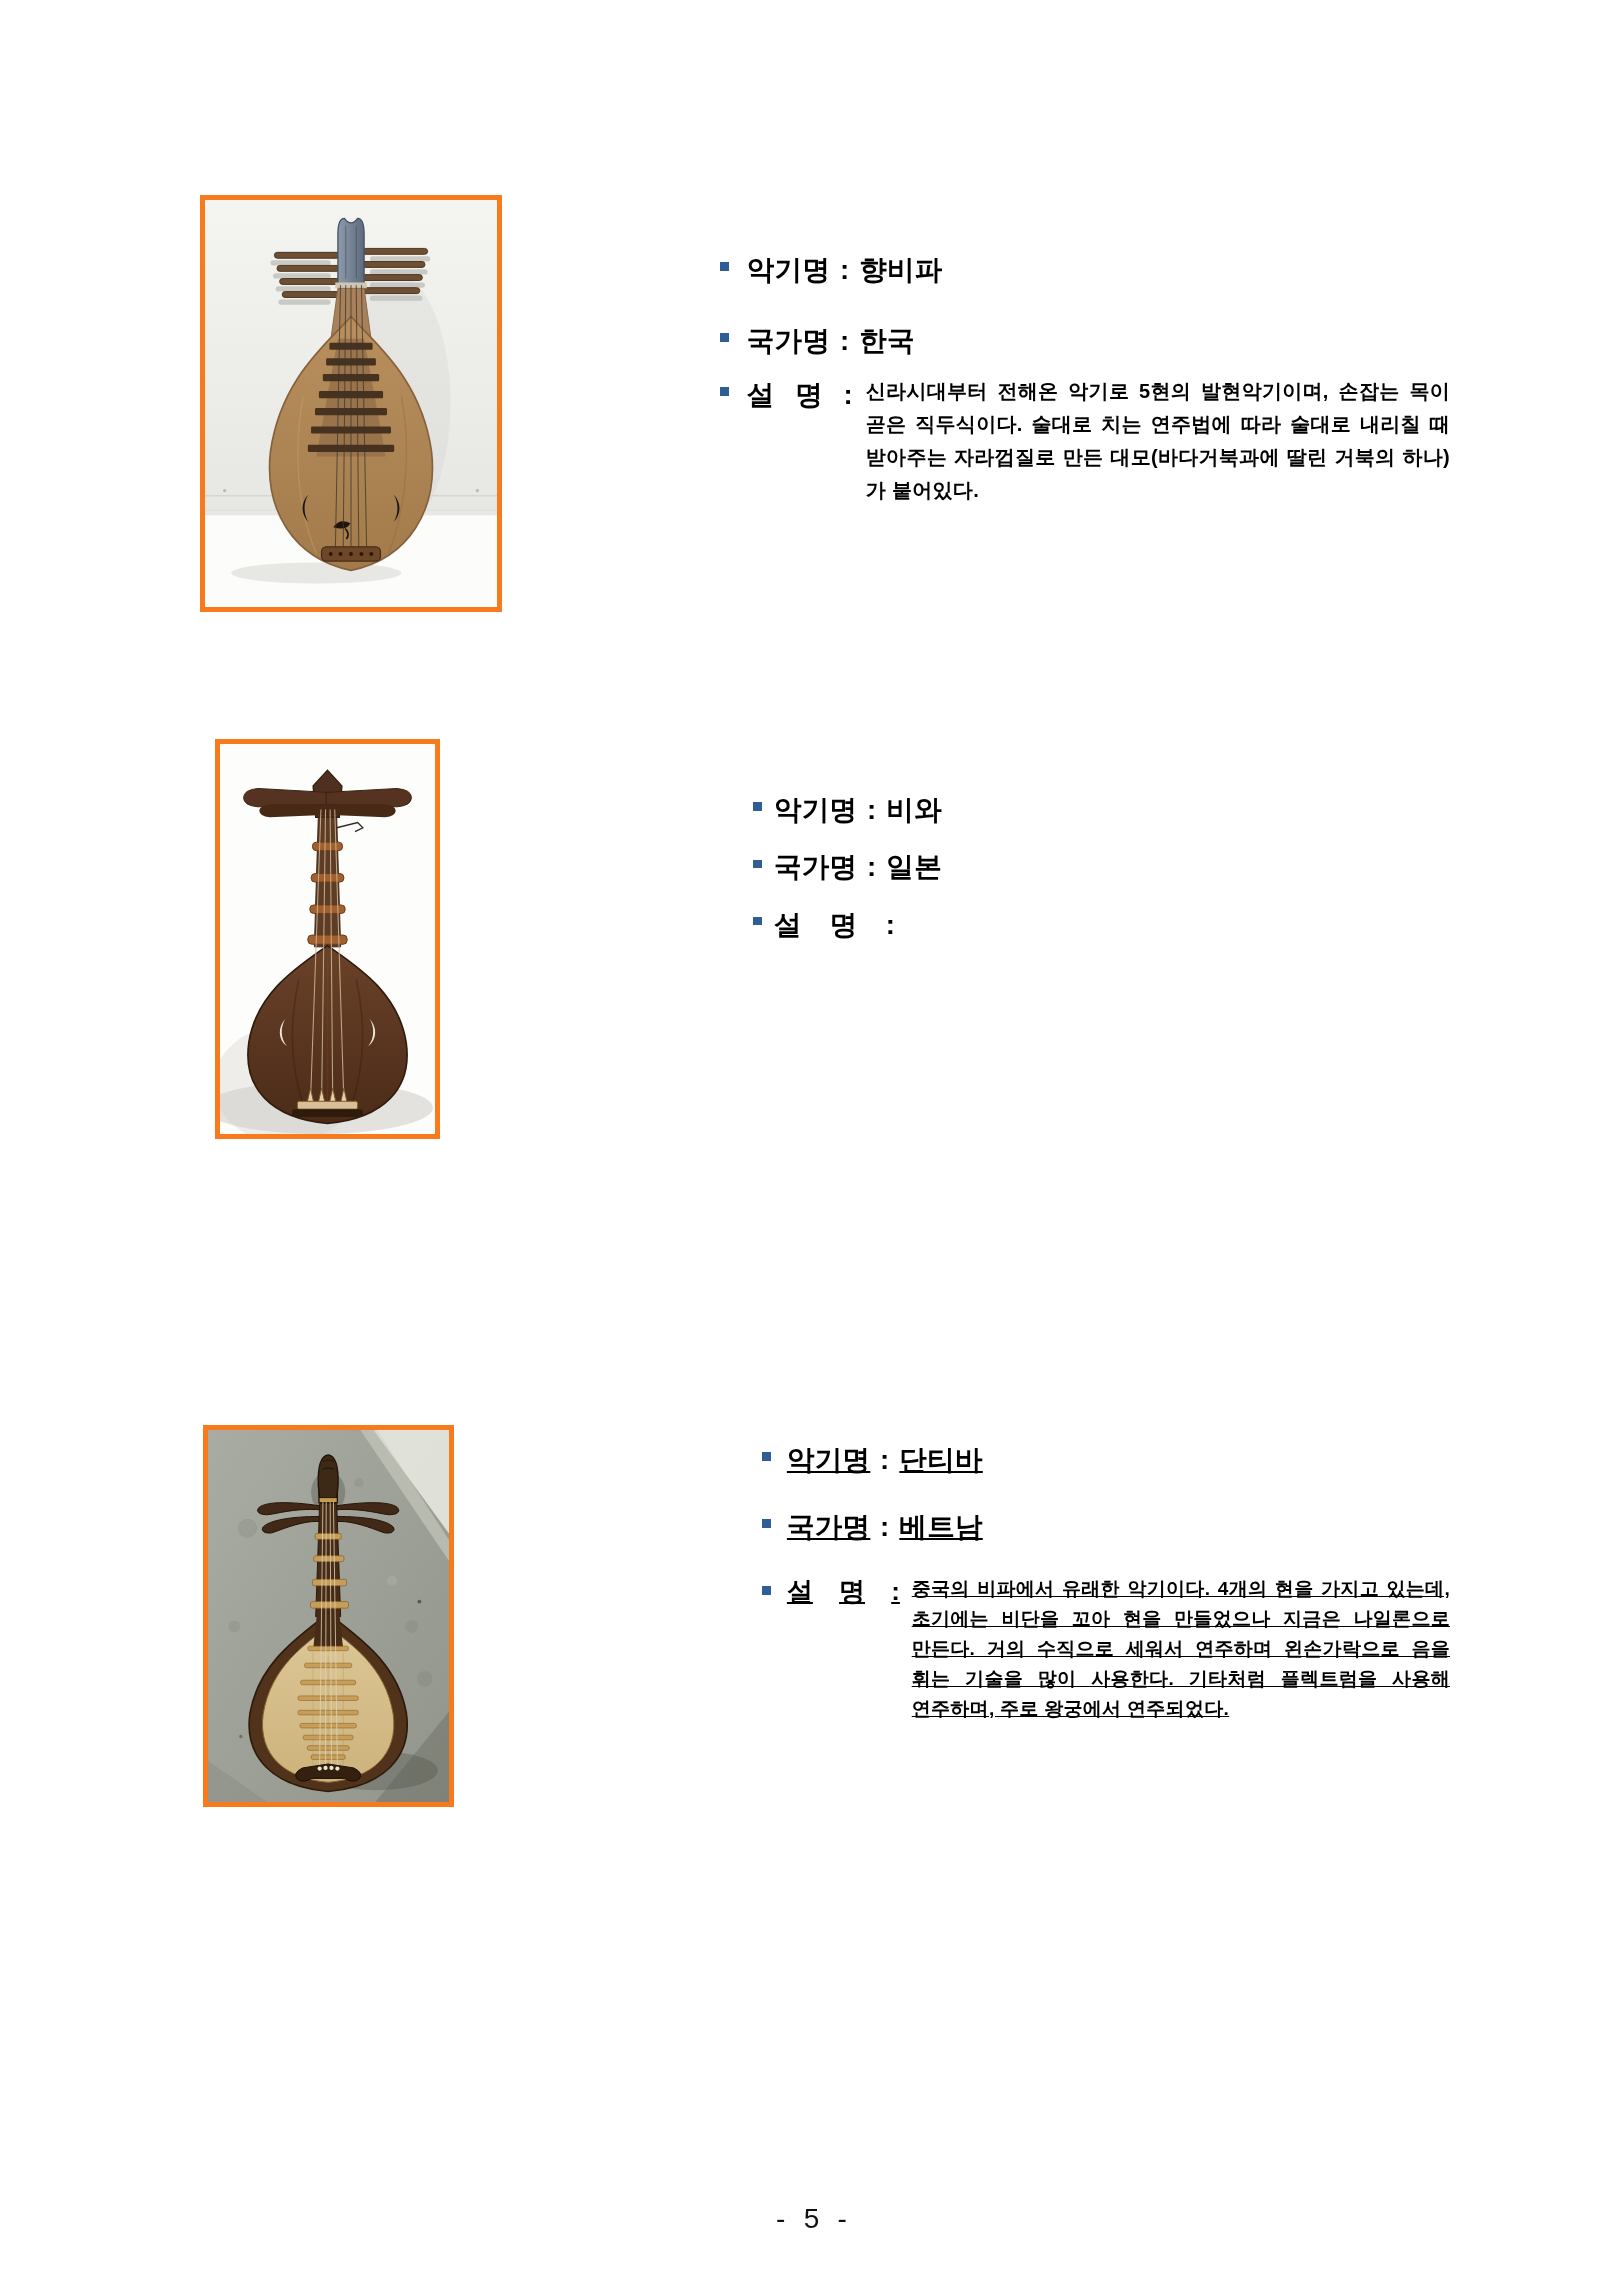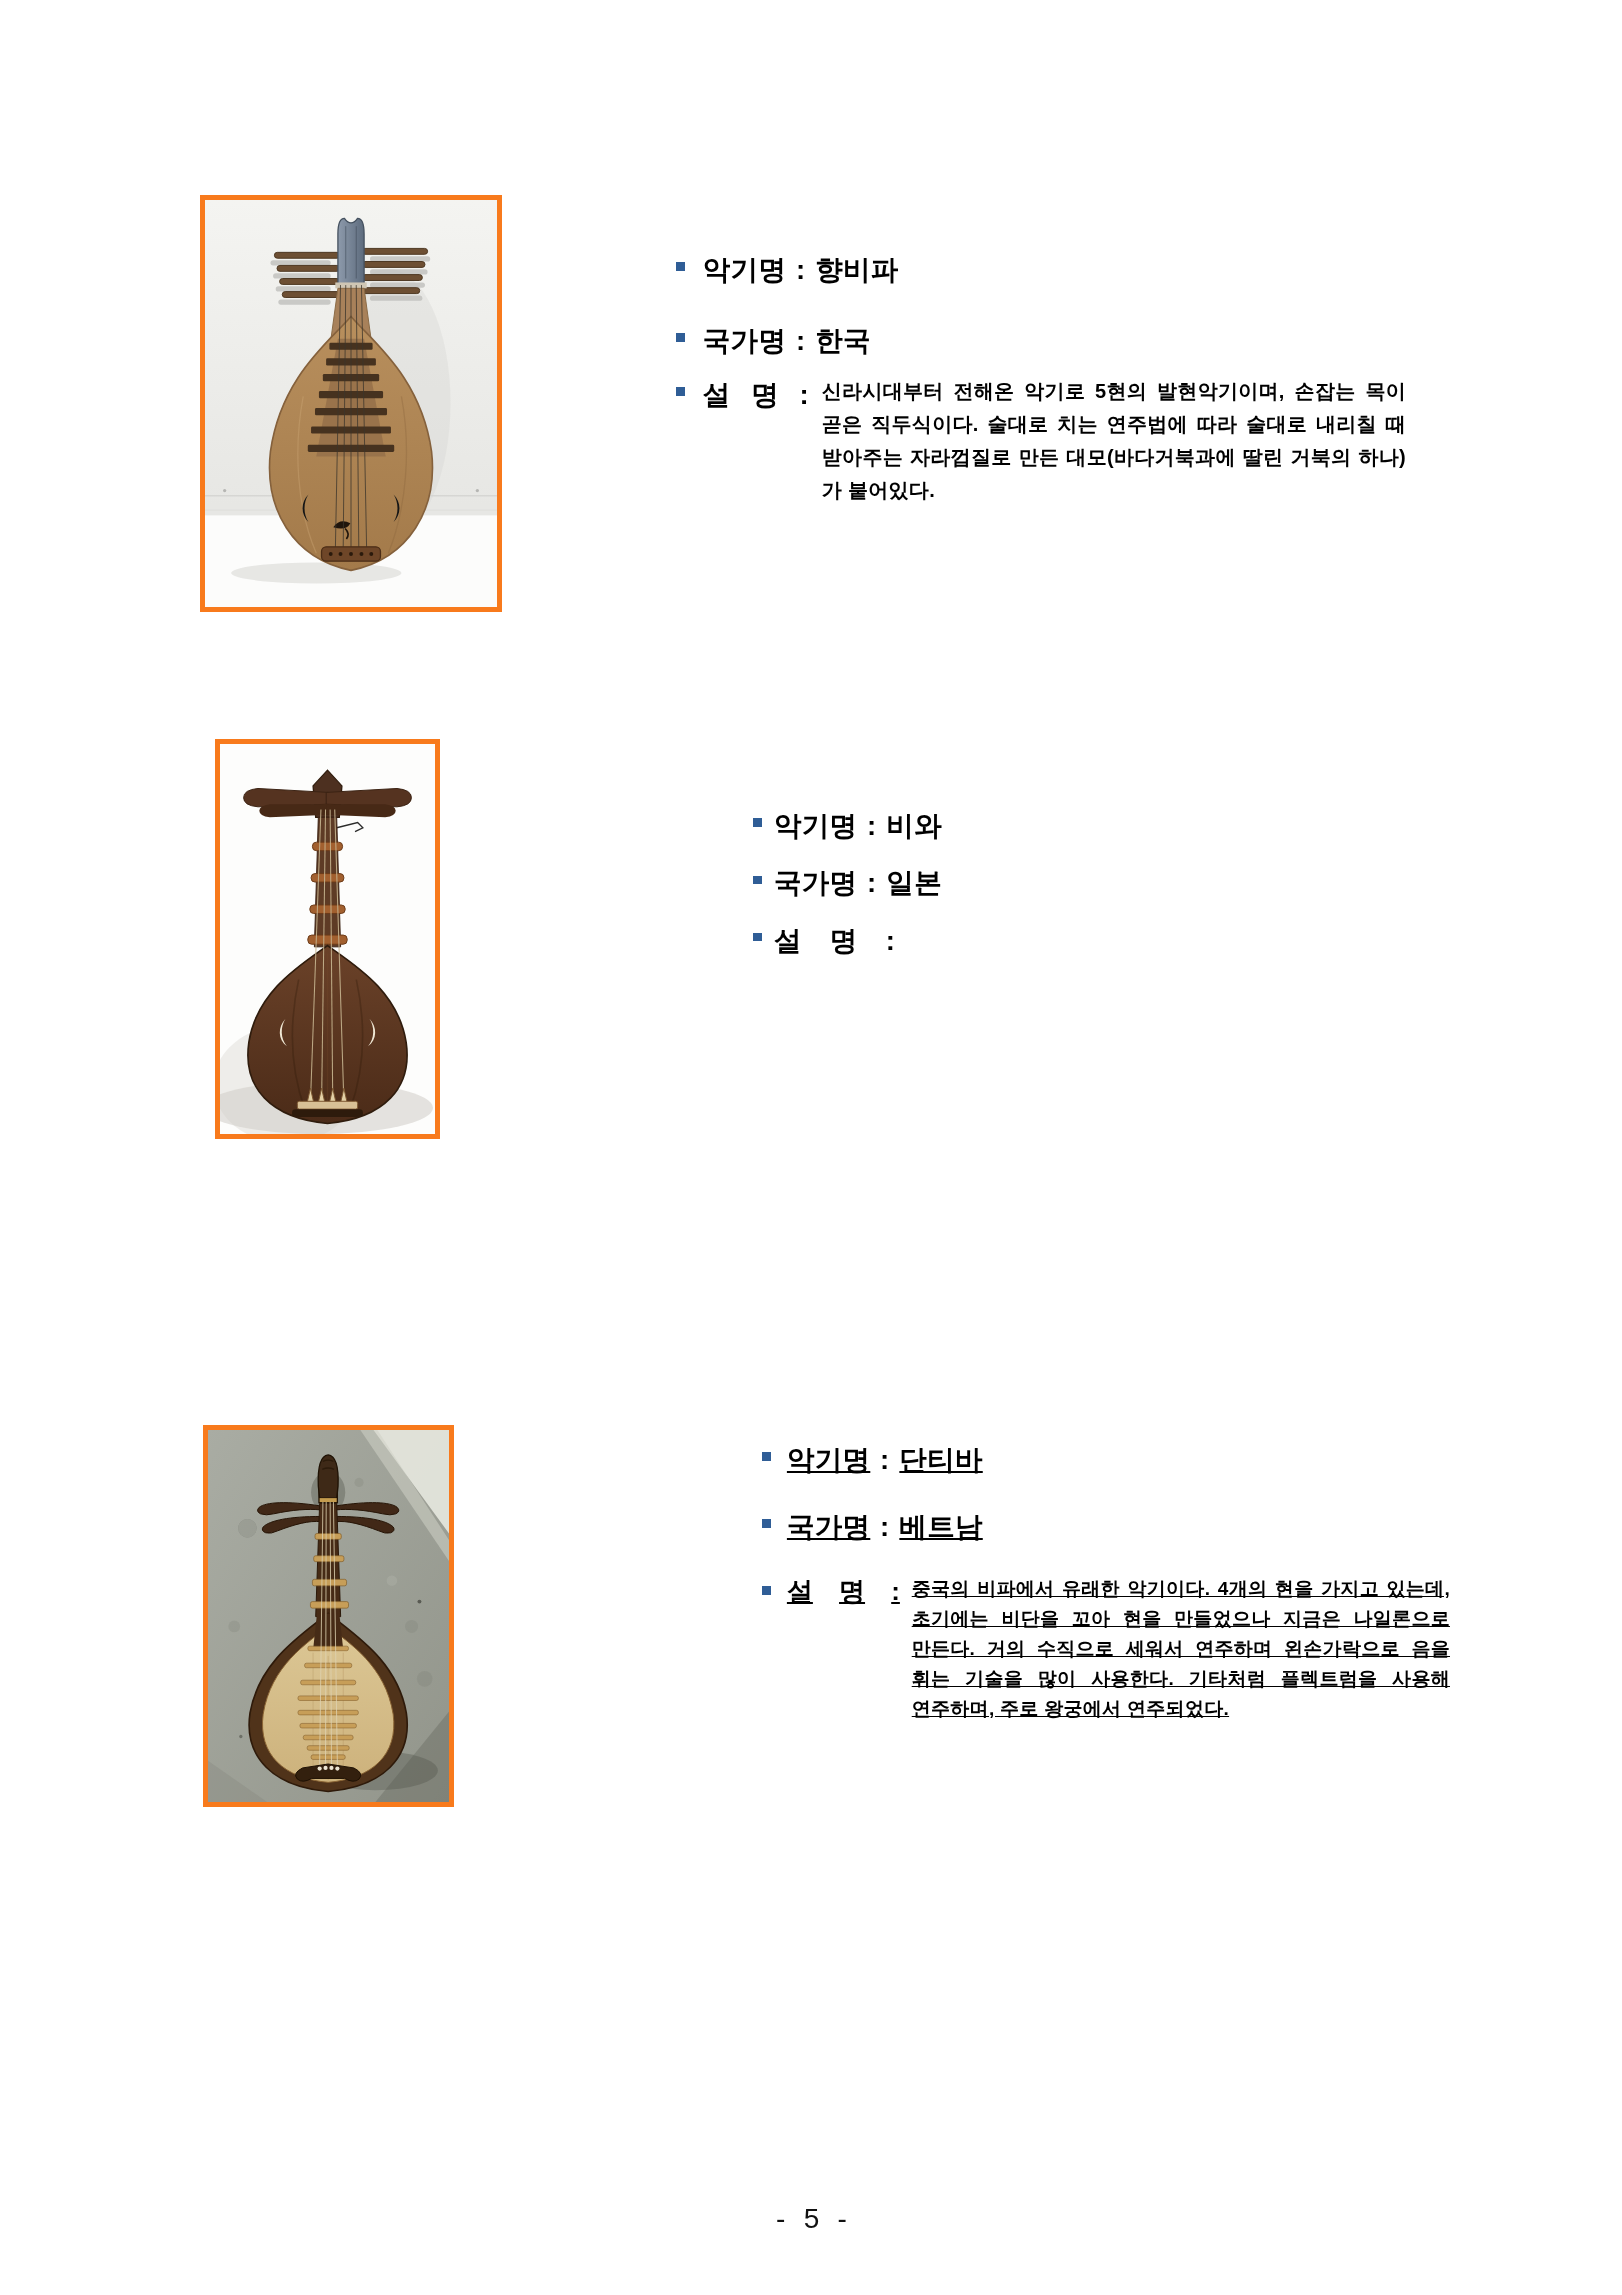--- a/index.html
+++ b/index.html
@@ -14,28 +14,28 @@
   .bullet{flex:0 0 auto;width:8.5px;height:8.5px;background:#2F5D96;margin-top:12.4px;}
   .line{font-size:27.5px;font-weight:700;line-height:39px;white-space:nowrap;letter-spacing:0.3px;}
   .colon{display:inline-block;margin:0 9.8px;}
   .desc-row{display:flex;flex:1;min-width:0;}
   .desc-label{display:inline-flex;justify-content:space-between;flex:0 0 auto;
               font-size:27.5px;font-weight:700;line-height:39px;}
   .desc-text{flex:1;font-size:20px;font-weight:700;line-height:33px;
              text-align:justify;letter-spacing:0.3px;word-break:keep-all;}
 
   
-  .s1{left:676px;top:250px;width:730px;}
+  .s1{left:720px;top:250px;width:730px;}
   .s1 .bullet{margin-right:18.3px;}
   .s1 .item+.item{margin-top:32px;}
   .s1 .item.desc{margin-top:15px;}
   .s1 .desc-label{width:106px;margin-right:13px;}
 
   
-  .s2{left:753px;top:790px;width:697px;margin-top:16px;}
+  .s2{left:753px;top:790px;width:697px;}
   .s2 .bullet{margin-right:12.4px;}
   .s2 .item+.item{margin-top:18.3px;}
   .s2 .desc-label{width:121px;margin-right:11.8px;}
 
   
   .s3{left:762px;top:1440px;width:688px;text-decoration:underline;}
   .s3 .bullet{margin-right:16.4px;}
   .s3 .item+.item{margin-top:28px;}
   .s3 .desc-label{width:113px;margin-right:11.8px;}
   .s3 .desc-text{font-size:19px;line-height:30px;}

